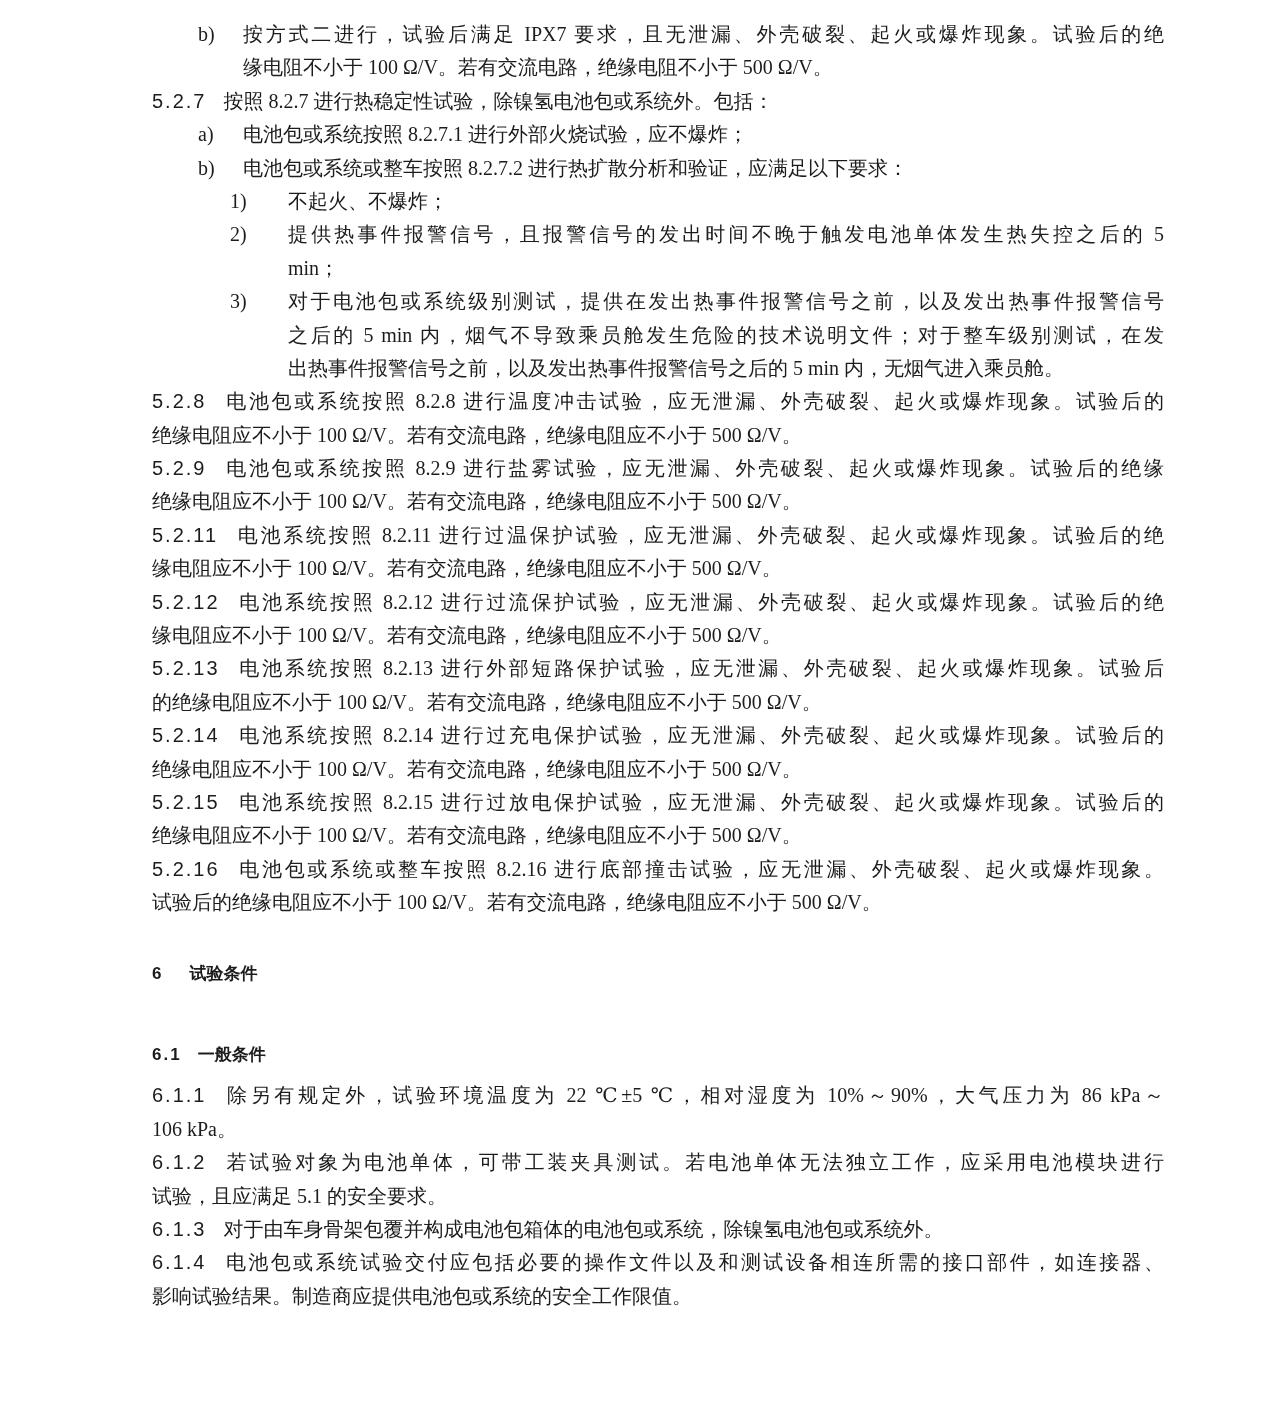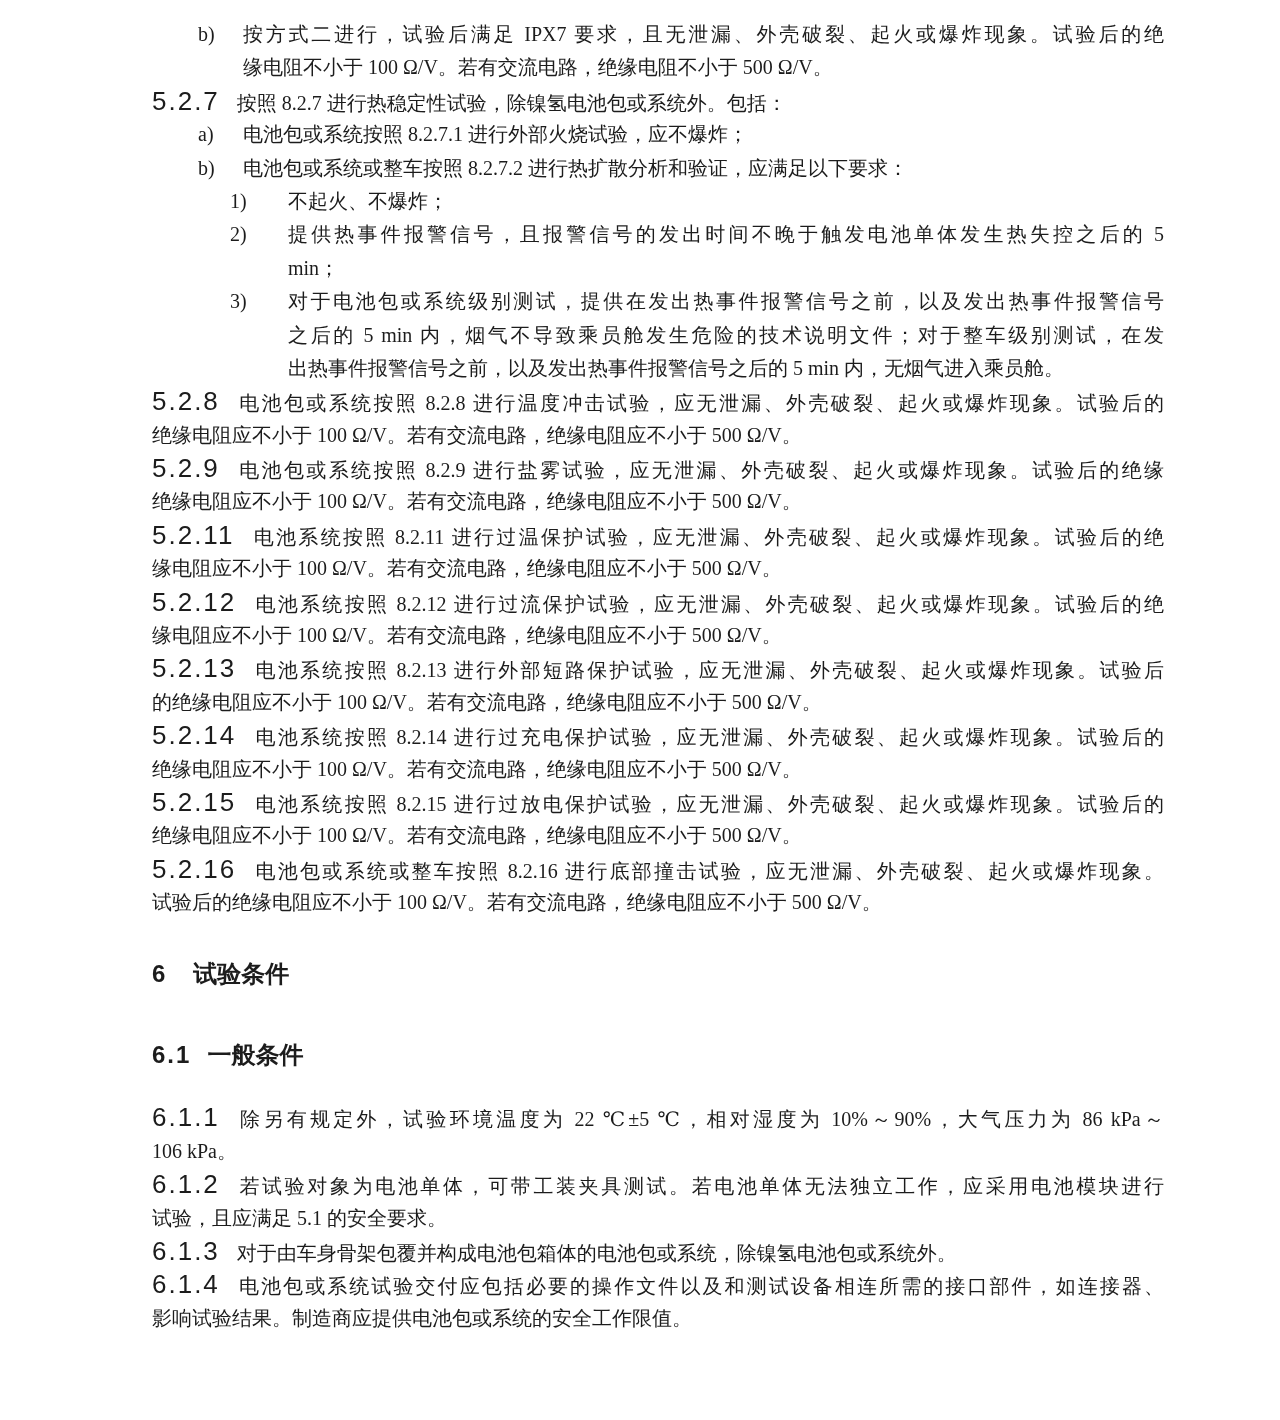--- a/index.html
+++ b/index.html
@@ -19,38 +19,38 @@
   .para { position: relative; margin: 0; }
   .para.alpha { padding-left: 91px; }
   .para.alpha > .item-label { position: absolute; left: 46px; top: 0; line-height: 33.4px; }
   .para.num { padding-left: 136px; }
   .para.num > .item-label { position: absolute; left: 78px; top: 0; line-height: 33.4px; }
 
   .clause-label {
     font-family: "Liberation Sans", "DejaVu Sans", sans-serif;
     letter-spacing: 2px;
     margin-right: 17px;
-    font-size: 26px;
+    font-size: 20px;
   }
 
   .heading {
     font-family: "Liberation Sans", "DejaVu Sans", sans-serif;
     font-weight: bold;
-    font-size: 24px;
+    font-size: 17px;
     line-height: 33.4px;
     height: 33.4px;
     white-space: nowrap;
   }
   .heading.chapter { margin-top: 37px; }
   .heading.sub { margin-top: 48px; }
   .heading .h-label { letter-spacing: 2px; }
   .heading.chapter .h-label { margin-right: 26px; }
   .heading.sub .h-label { margin-right: 16px; }
 
-  .para.first-after-heading { margin-top: 30px; }
+  .para.first-after-heading { margin-top: 8px; }
 </style>
 </head>
 <body>
 
 <div class="page">
   <div class="content">
 
     <div class="para alpha">
       <span class="item-label">b)</span>
       <div class="line j">按方式二进行，试验后满足 IPX7 要求，且无泄漏、外壳破裂、起火或爆炸现象。试验后的绝</div>

